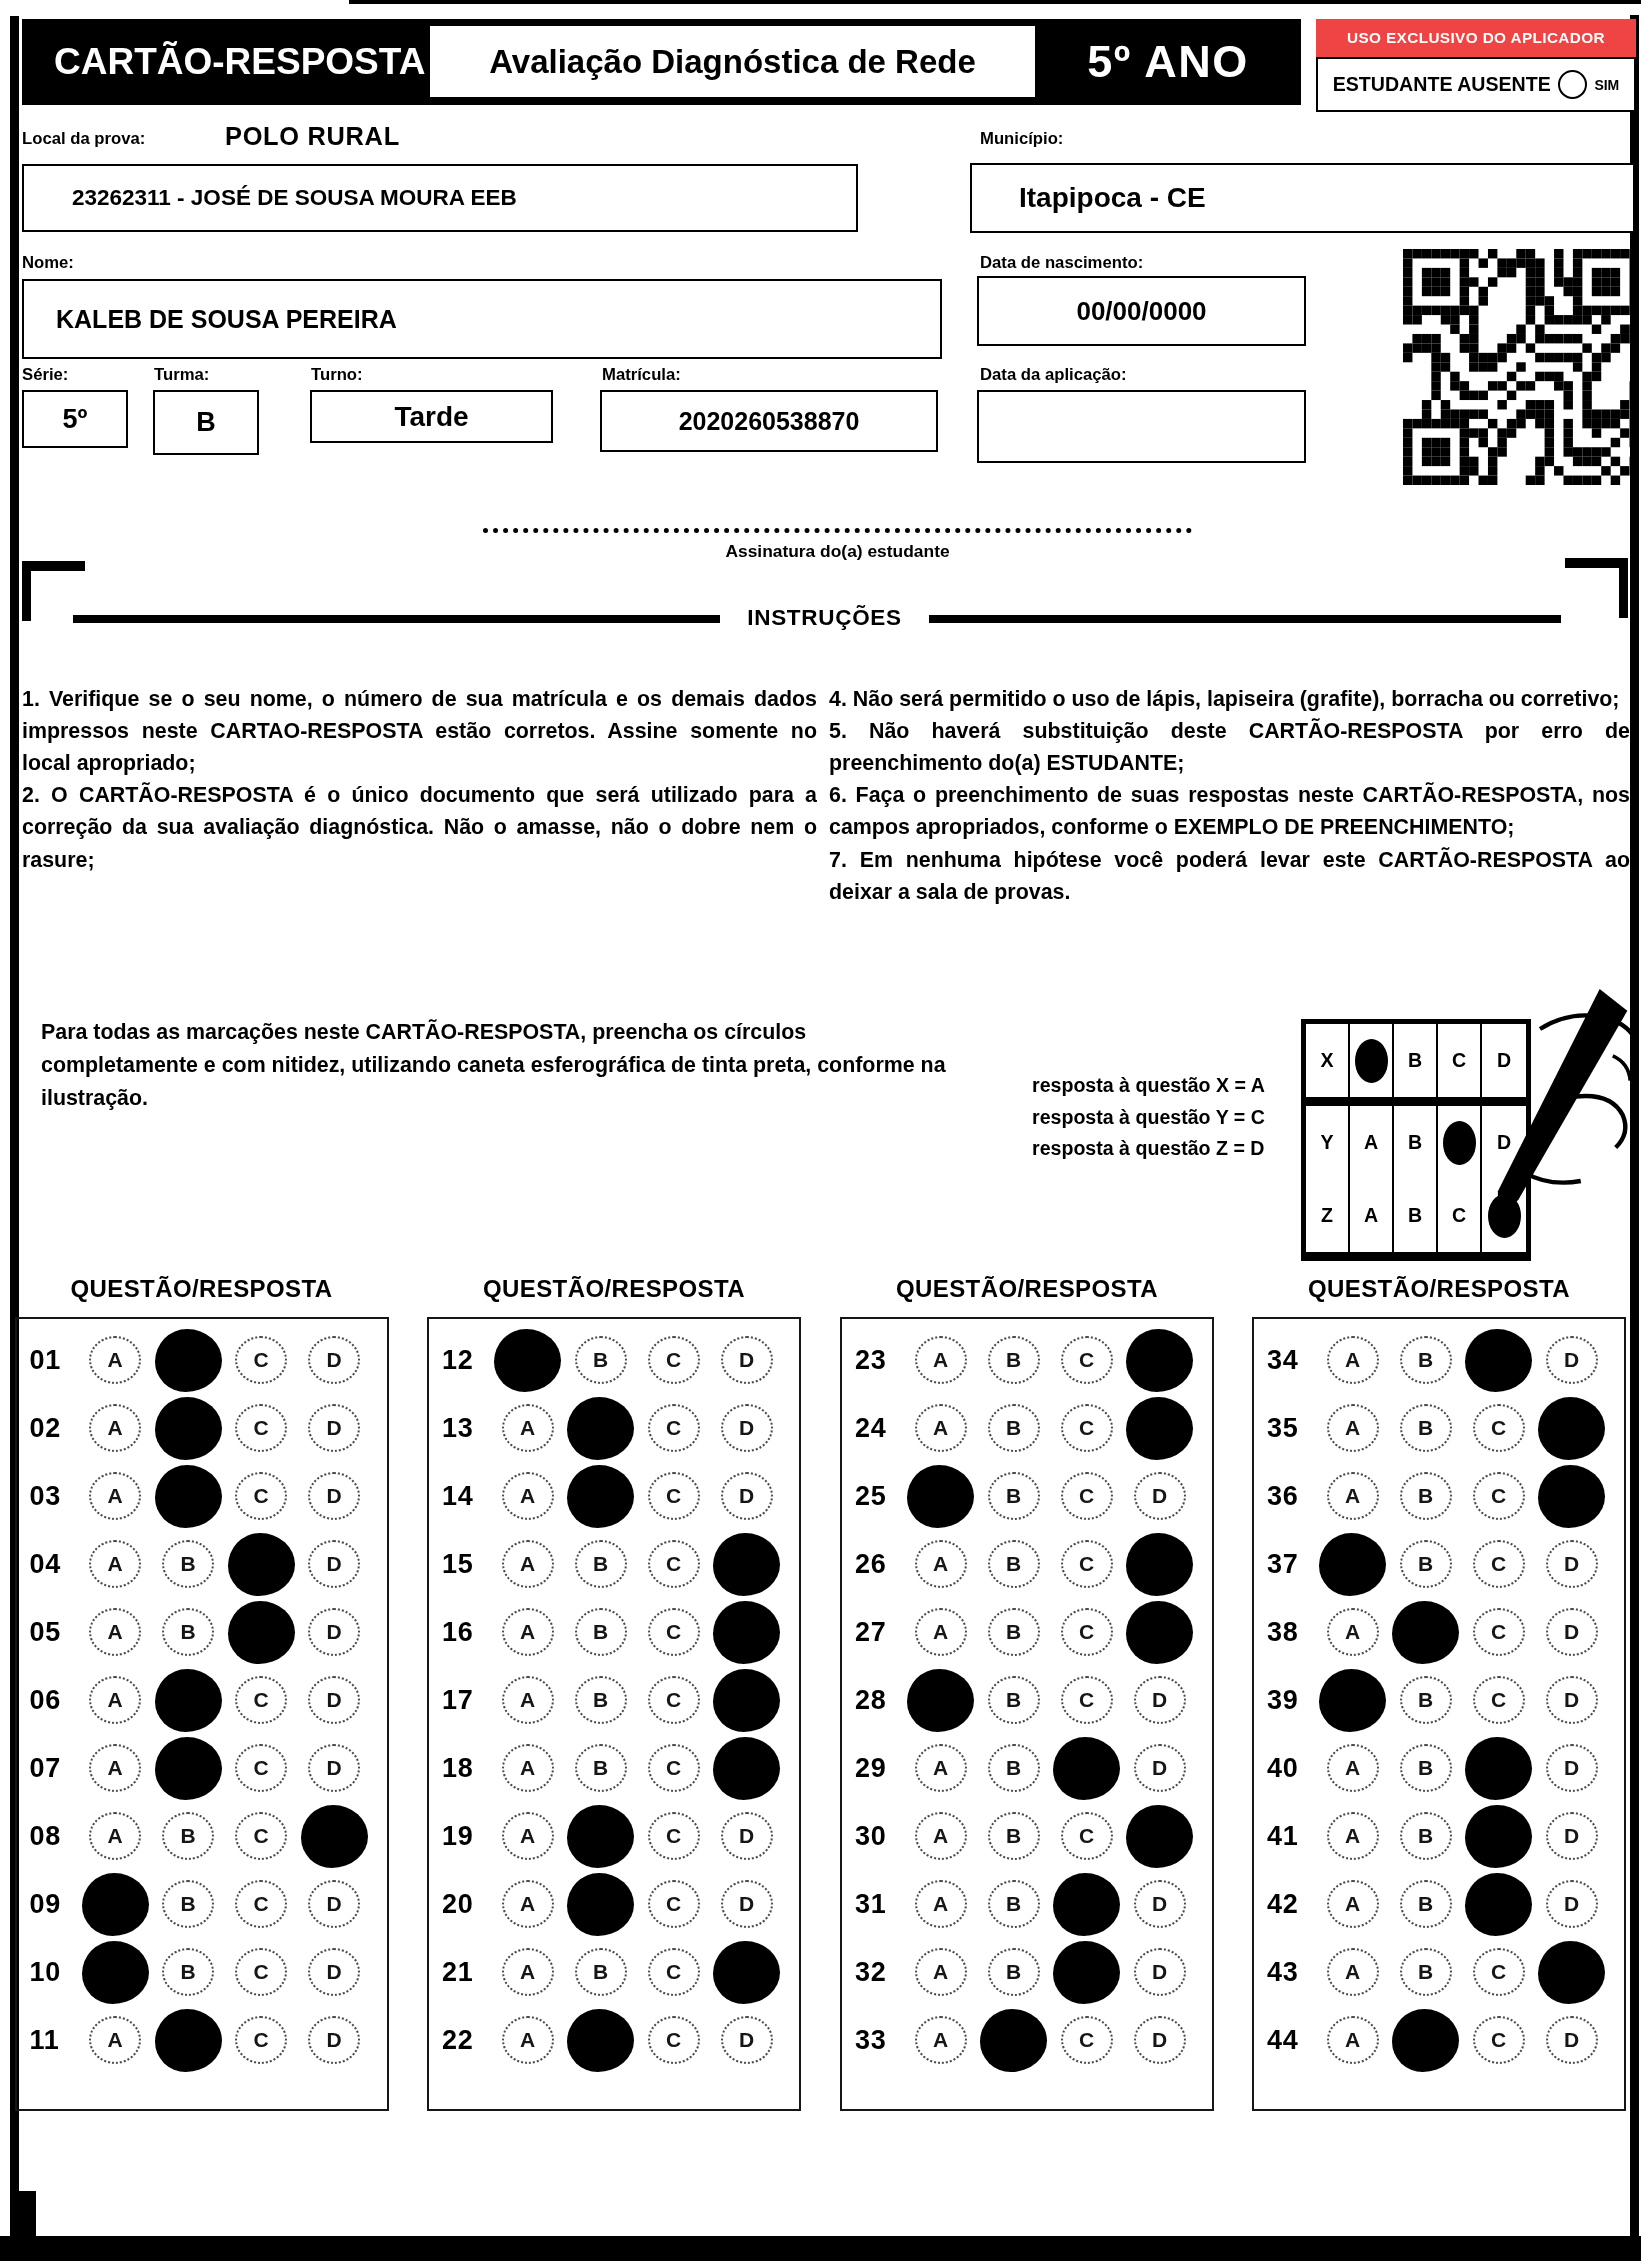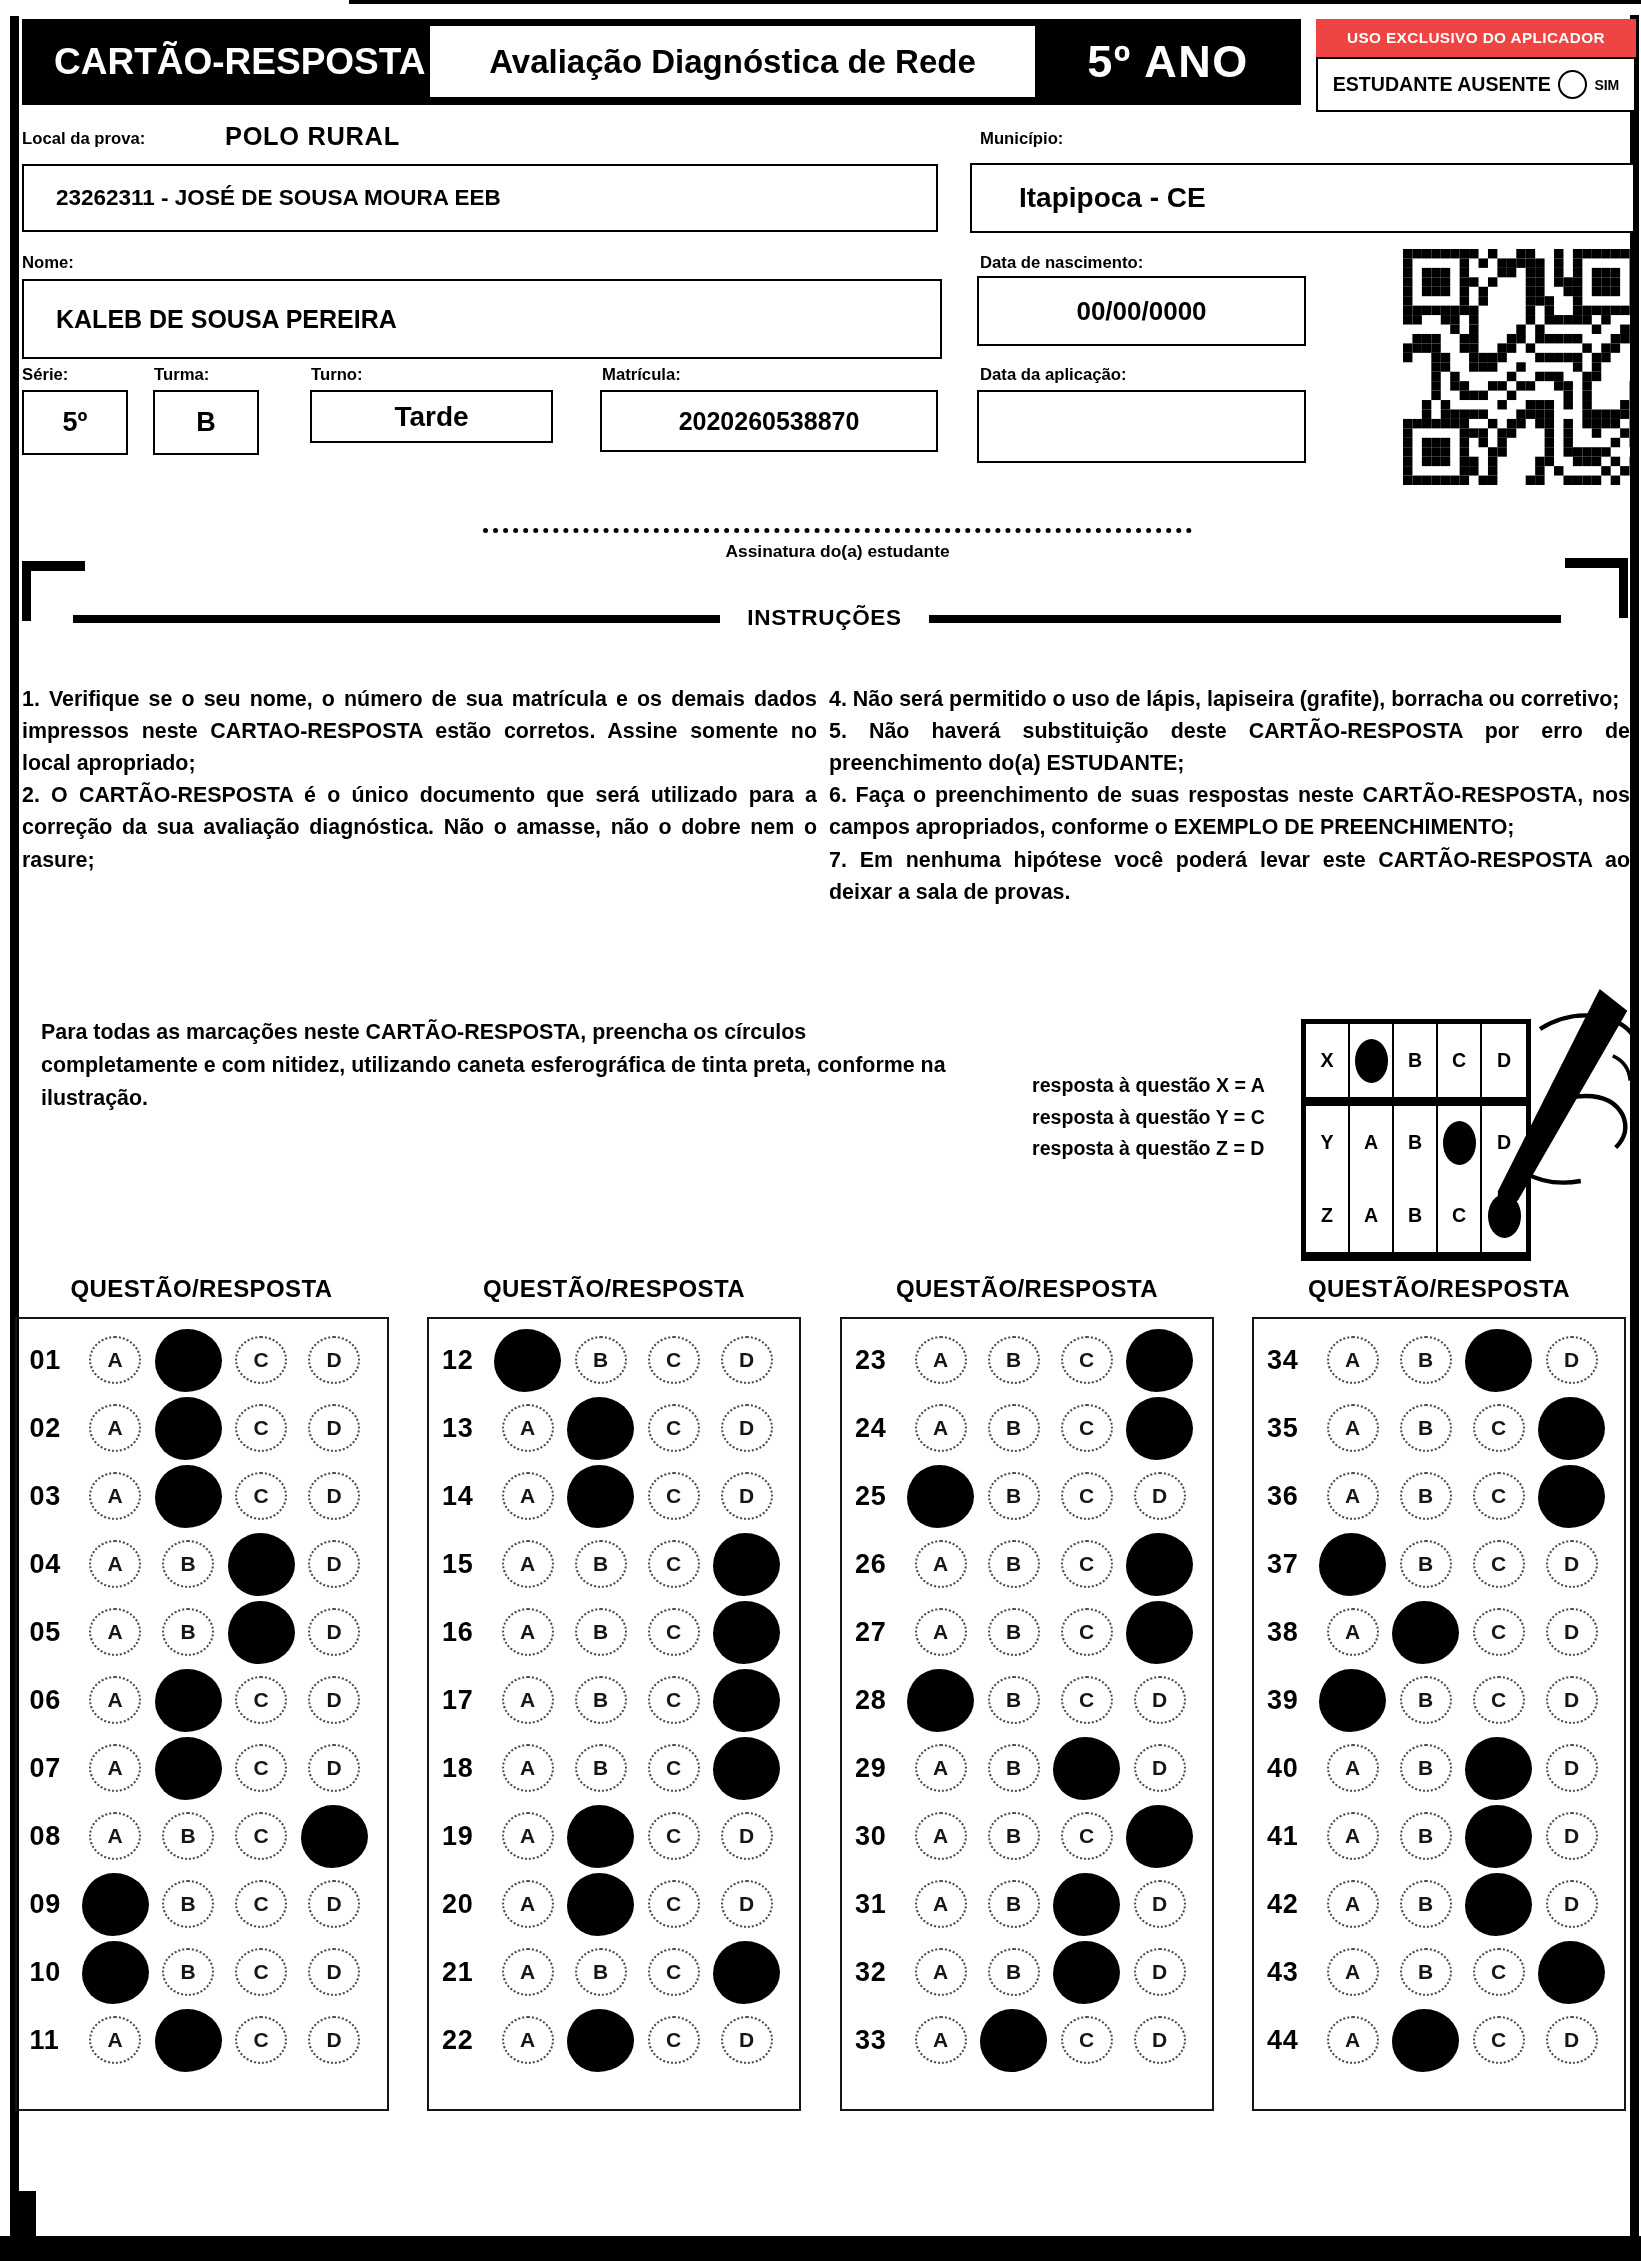--- a/index.html
+++ b/index.html
@@ -26,25 +26,25 @@
   .hdr-grade { left:1035px; top:19px; width:266px; height:86px; display:flex; align-items:center; justify-content:center; color:#fff; font-size:45px; letter-spacing:1.5px; }
   .aplic-strip { left:1316px; top:19px; width:320px; height:38px; background:#ef4444; color:#fff; display:flex; align-items:center; justify-content:center; font-size:15.3px; letter-spacing:0.4px; }
   .absent-box { left:1316px; top:57px; width:320px; height:55px; background:#fff; border:2.9px solid #000; display:flex; align-items:center; justify-content:center; gap:7.3px; }
   .absent-label { font-size:19.6px; }
   .absent-circle { width:29px; height:29px; border:2.2px solid #000; border-radius:50%; }
   .absent-sim { font-size:14px; }
 
   
   .flabel { font-size:16.7px; }
   .fbox { border:2.9px solid #000; background:#fff; display:flex; align-items:center; }
-  .box-school { left:22px; top:164px; width:916px; height:68px; font-size:22.5px; padding-left:32px; }
+  .box-school { left:22px; top:164px; width:836px; height:68px; font-size:22.5px; padding-left:48px; }
   .box-munic  { left:970px; top:163px; width:665px; height:70px; font-size:28px; padding-left:47px; }
   .box-nome   { left:22px; top:279px; width:920px; height:80px; font-size:25px; padding-left:32px; }
   .box-nasc   { left:977px; top:276px; width:329px; height:70px; font-size:26px; justify-content:center; }
-  .box-serie  { left:22px; top:390px; width:106px; height:65px; font-size:27px; justify-content:center; }
+  .box-serie  { left:22px; top:390px; width:106px; height:58px; font-size:27px; justify-content:center; }
   .box-turma  { left:153px; top:390px; width:106px; height:65px; font-size:27px; justify-content:center; }
   .box-turno  { left:310px; top:390px; width:243px; height:53px; font-size:28px; justify-content:center; }
   .box-matr   { left:600px; top:390px; width:338px; height:62px; font-size:25px; justify-content:center; }
   .box-aplic  { left:977px; top:390px; width:329px; height:73px; }
   .polo { left:225px; top:122px; font-size:25.4px; letter-spacing:0.7px; }
   .qr { left:1403px; top:249px; width:236px; height:236px; }
 
   
   .sig-line { left:483px; top:528px; width:709px; border-top:5.1px dotted #000; }
   .sig-label { left:483px; top:541px; width:709px; text-align:center; font-size:17.4px; }

